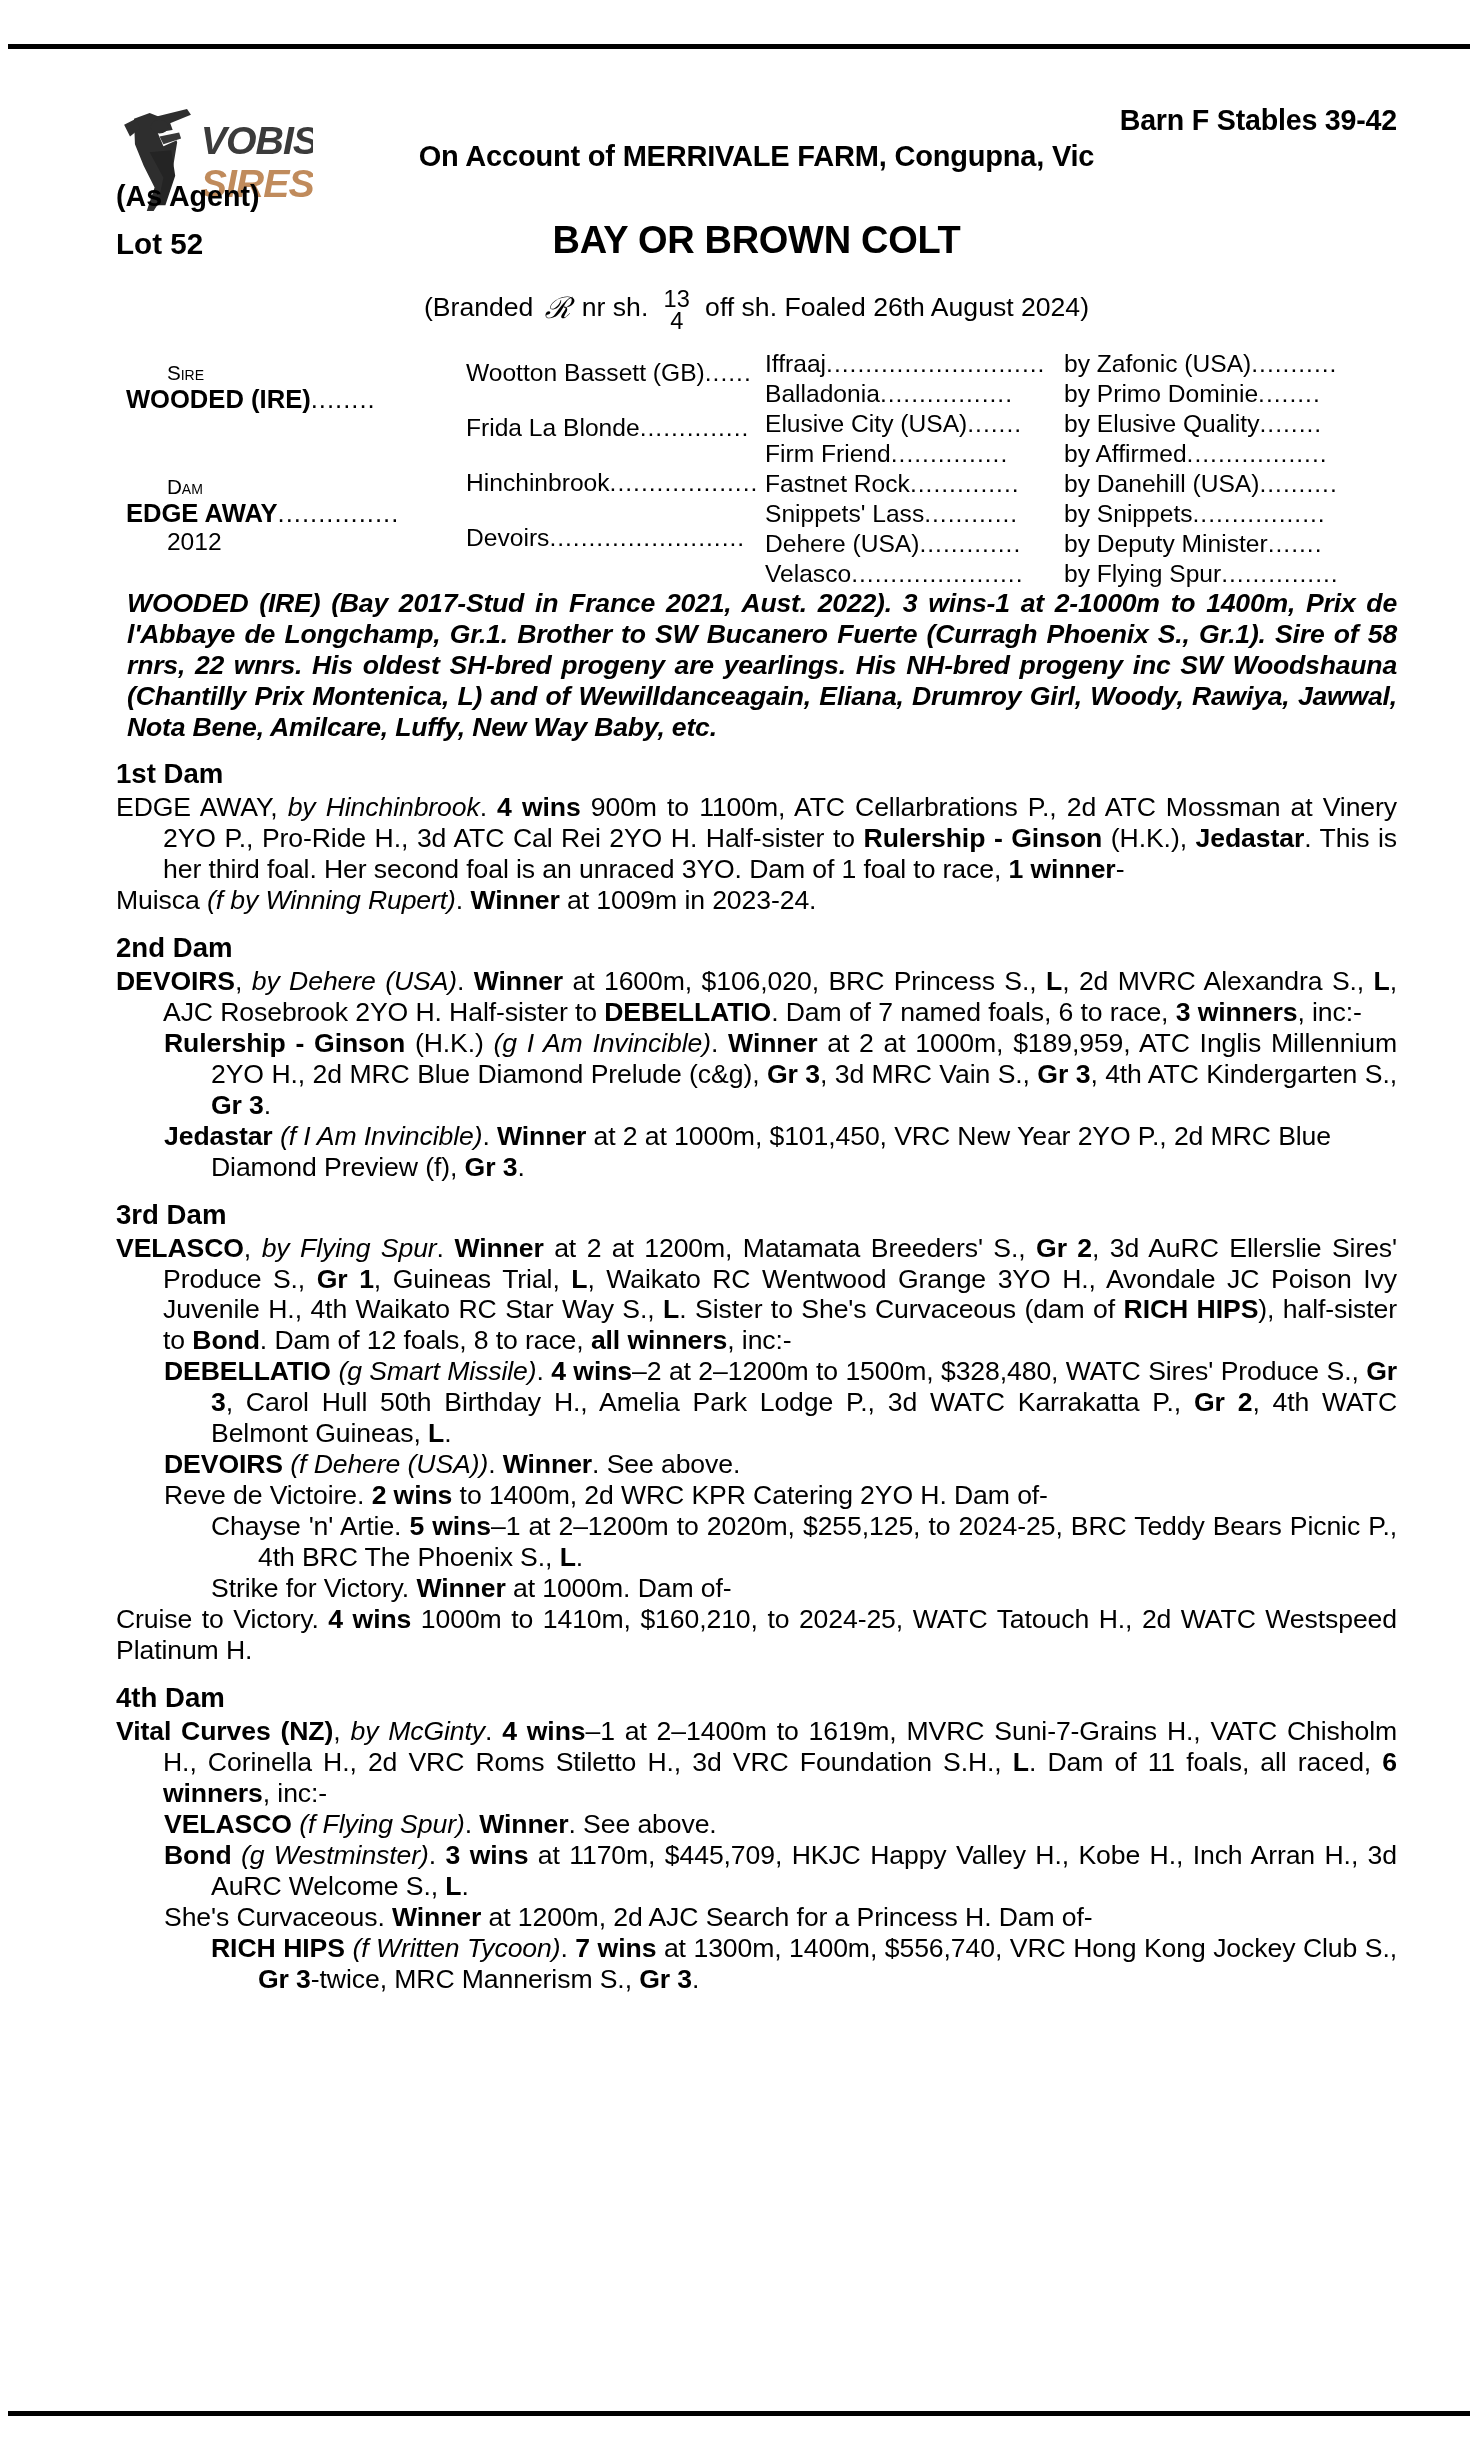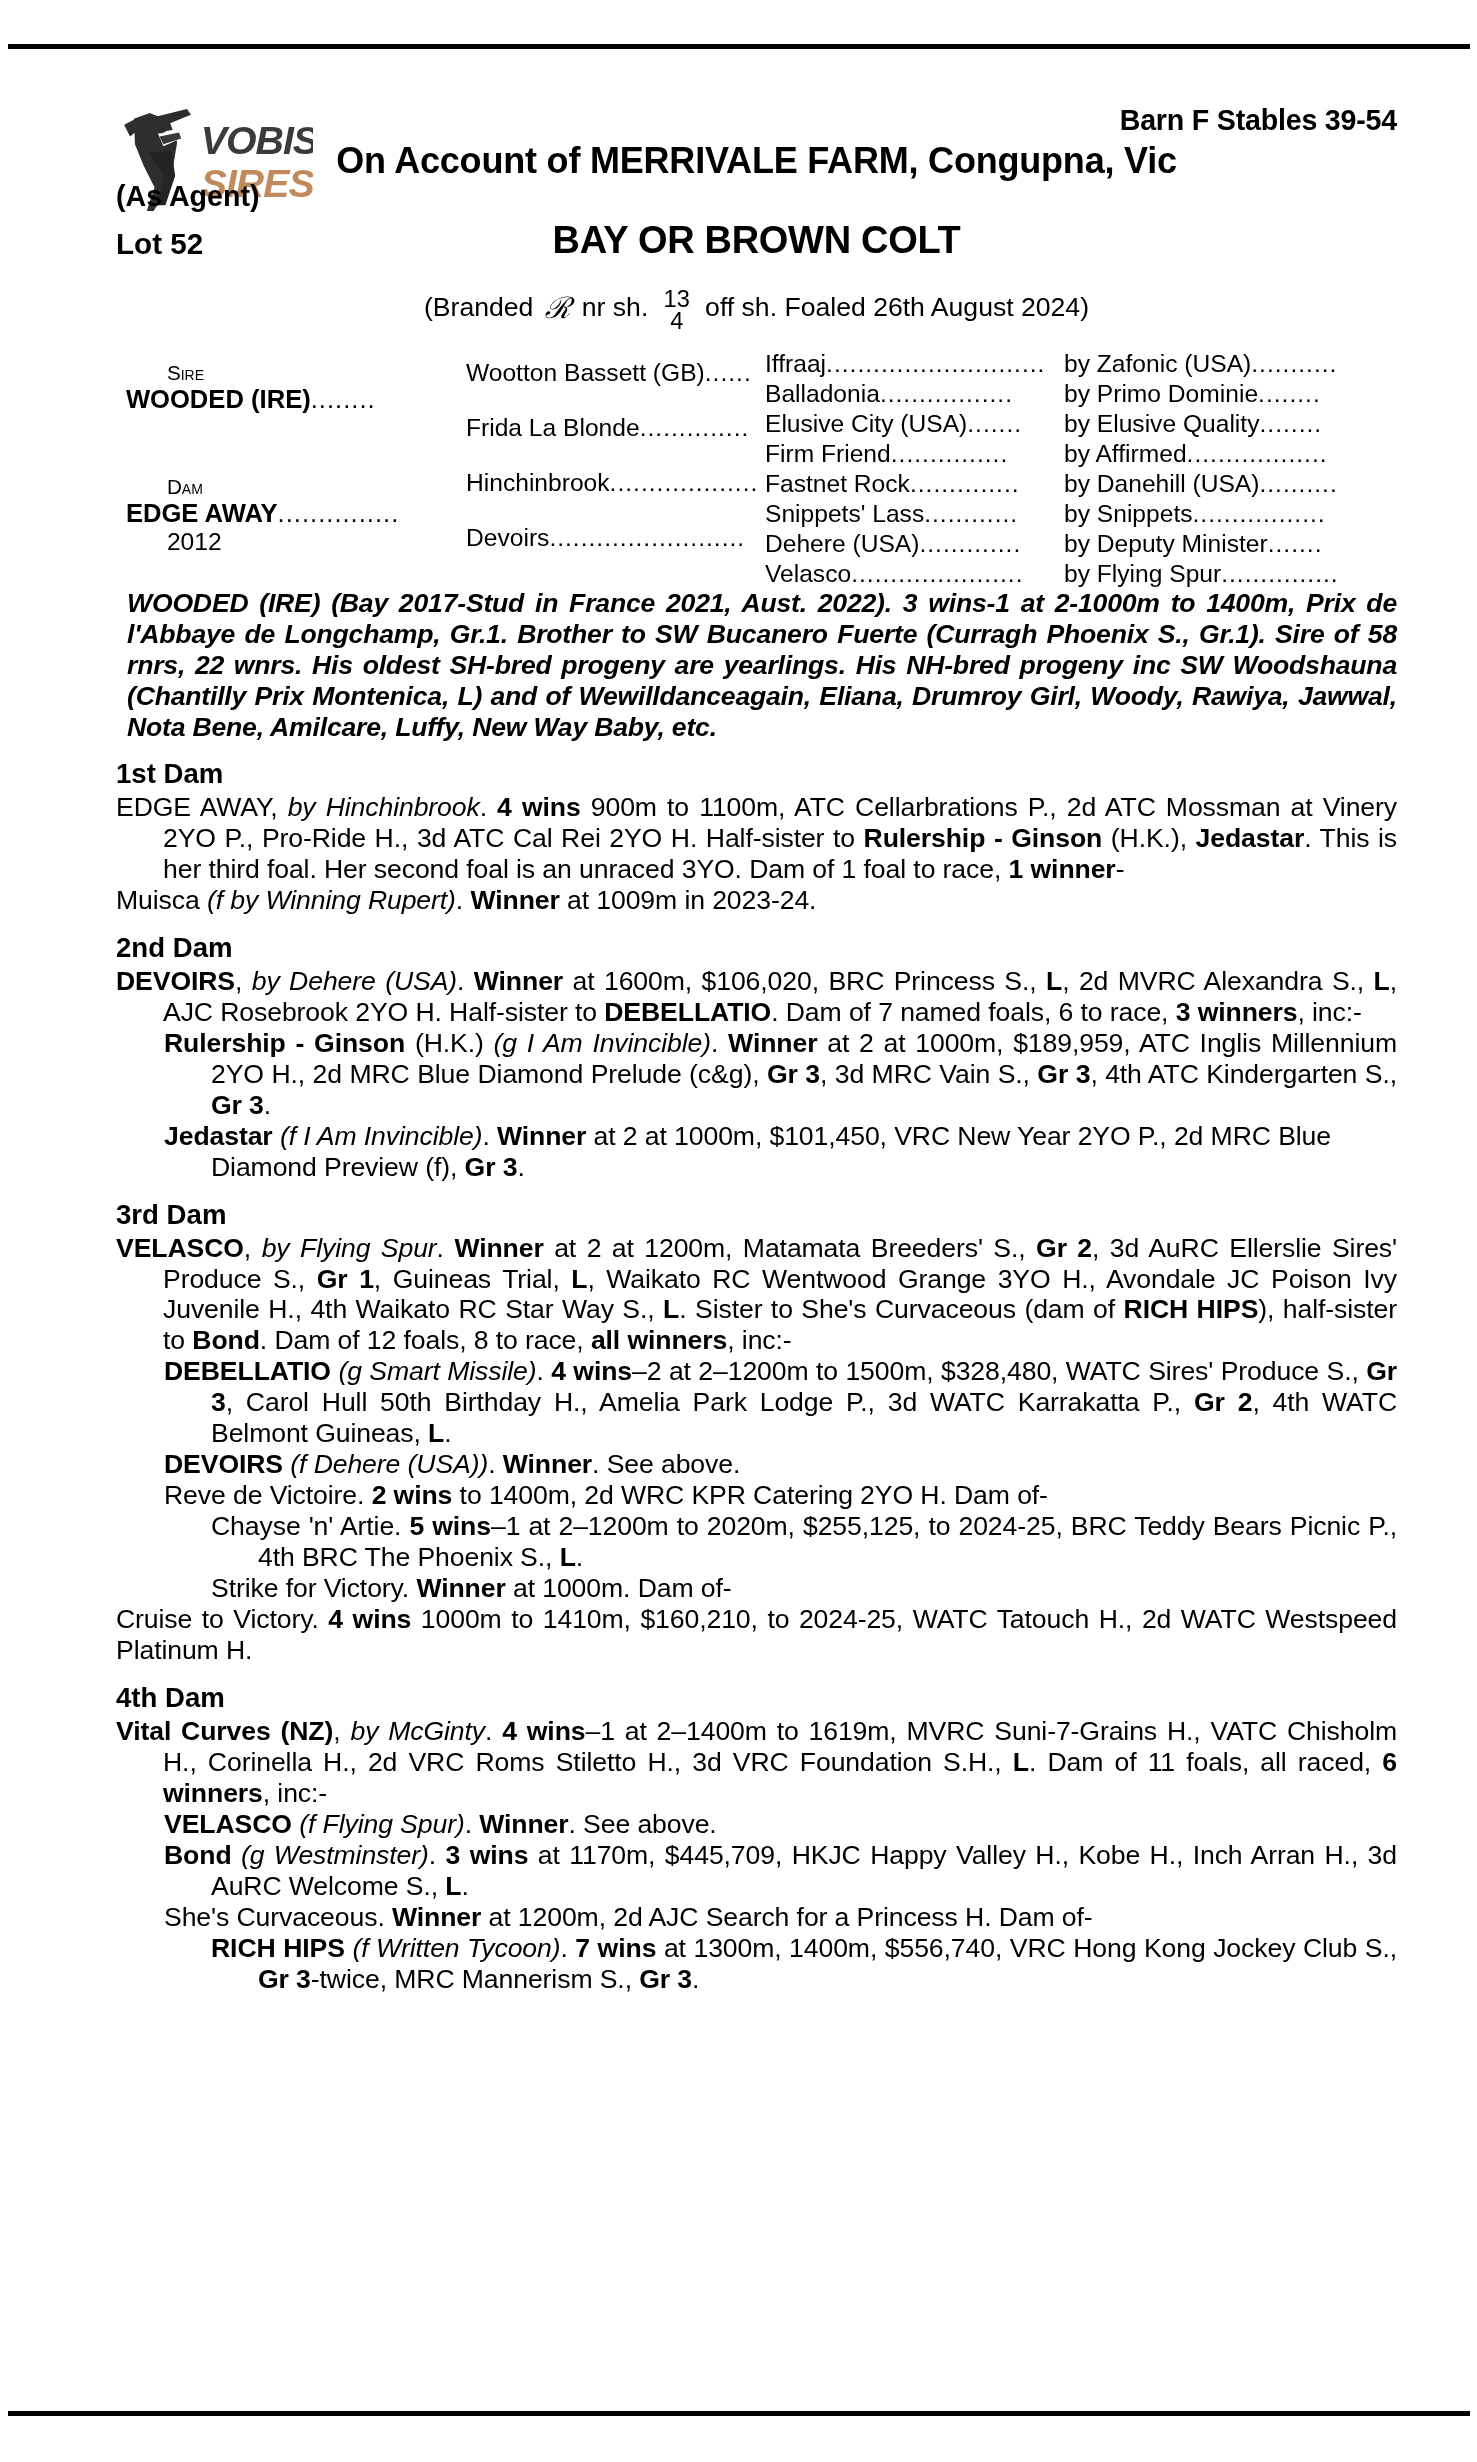--- a/index.html
+++ b/index.html
@@ -54,21 +54,21 @@
     font-weight: bold;
     font-size: 28.6px;
     letter-spacing: -0.2px;
     white-space: nowrap;
   }
   .account {
     position: absolute;
     left: 0; right: 0; top: 41px;
     text-align: center;
     font-weight: bold;
-    font-size: 36px;
+    font-size: 29px;
     letter-spacing: -0.2px;
   }
   .agent {
     position: absolute;
     left: 0; right: 0; top: 81px;
     font-weight: bold;
     font-size: 28.6px;
   }
 
   .lot {
@@ -227,21 +227,21 @@
             <path d="M44 30 L64 26 L66 32 L48 38 Z" fill="#3a3a3a"></path>
             <ellipse cx="44" cy="20" rx="9" ry="7" fill="#2e2e2e"></ellipse>
             <path d="M34 46 L56 44 L60 70 L50 100 L42 100 L48 72 Z" fill="#242424"></path>
             <path d="M8 18 L20 12 L24 22 L14 30 Z" fill="#2e2e2e"></path>
           </g>
           <text x="86" y="48" font-family="Liberation Sans, sans-serif" font-size="40" font-weight="bold" font-style="italic" fill="#3b3b3b" letter-spacing="-1">VOBIS</text>
           <text x="86" y="92" font-family="Liberation Sans, sans-serif" font-size="40" font-weight="bold" font-style="italic" fill="#c08b5c" letter-spacing="-1">SIRES</text>
         </svg>
       </div>
 
-      <div class="barn">Barn F Stables 39-54</div>
+      <div class="barn">Barn F Stables 39-42</div>
 
       <div class="account">On Account of MERRIVALE FARM, Congupna, Vic</div>
 
       <div class="agent">(As Agent)</div>
 
       <div class="lot">Lot 52</div>
 
       <div class="horse-title">BAY OR BROWN COLT</div>
     </div>
 

